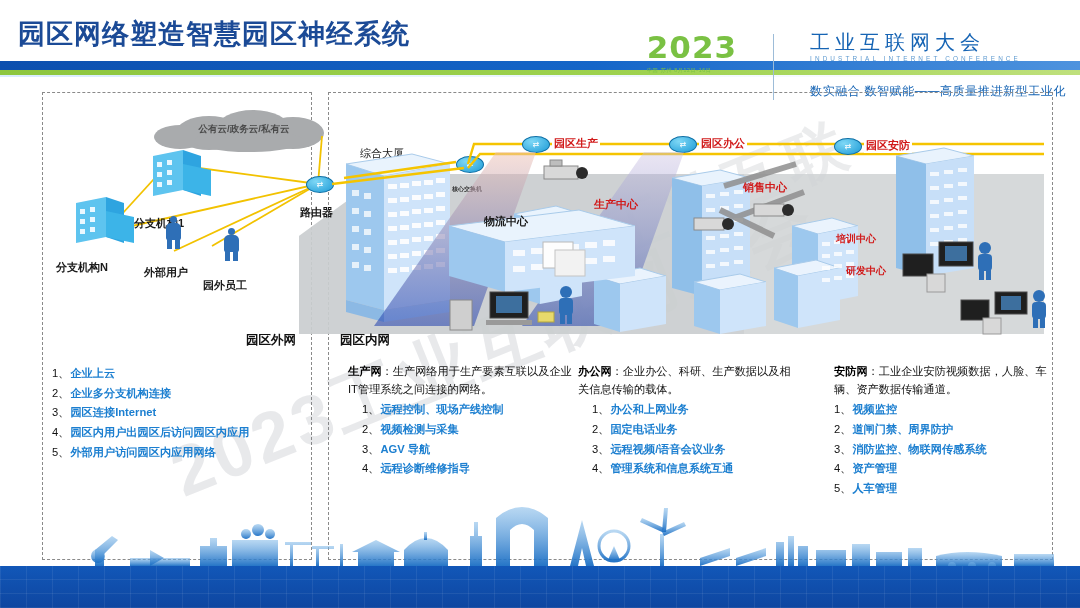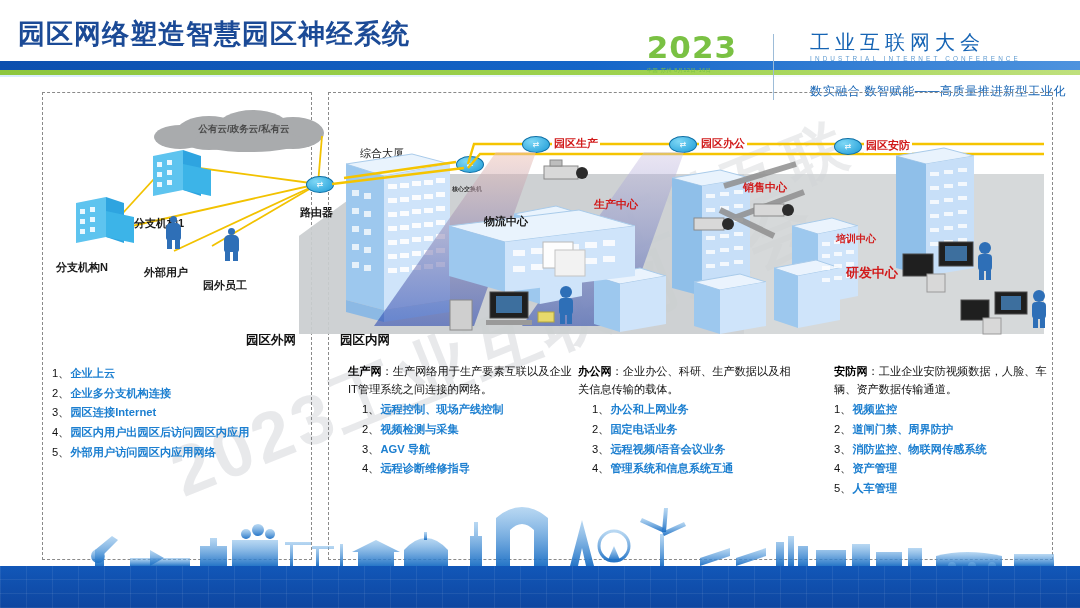--- a/index.html
+++ b/index.html
@@ -410,21 +410,21 @@
           <rect x="164" y="50" width="12" height="6"></rect>
       </g>
       <rect x="104" y="36" width="30" height="26" fill="#fdfdfd" stroke="#b9b9b9"></rect>
       <rect x="116" y="44" width="30" height="26" fill="#f2f2f2" stroke="#c4c4c4"></rect>
     </svg>
     <div class="dlabel" style="left:440px;top:106px;font-weight:700;">物流中心</div>
 
     <div class="tag-red" style="left:548px;top:101px;background:transparent;">生产中心</div>
     <div class="tag-red" style="left:697px;top:84px;background:transparent;">销售中心</div>
     <div class="tag-red" style="left:790px;top:136px;background:transparent;font-size:10px;">培训中心</div>
-    <div class="tag-red" style="left:800px;top:168px;background:transparent;font-size:13px;">研发中心</div>
+    <div class="tag-red" style="left:800px;top:168px;background:transparent;font-size:10px;">研发中心</div>
 
     <svg width="260" height="120" style="position:absolute;left:480px;top:58px;">
       <g>
         <rect x="20" y="12" width="34" height="13" fill="#d8d8d8" stroke="#8a8a8a"></rect>
         <circle cx="58" cy="19" r="6" fill="#2b2b2b"></circle>
         <rect x="26" y="6" width="12" height="6" fill="#bdbdbd" stroke="#8a8a8a"></rect>
         <rect x="170" y="64" width="30" height="12" fill="#d8d8d8" stroke="#8a8a8a"></rect>
         <circle cx="204" cy="70" r="6" fill="#2b2b2b"></circle>
       </g>
     </svg>

